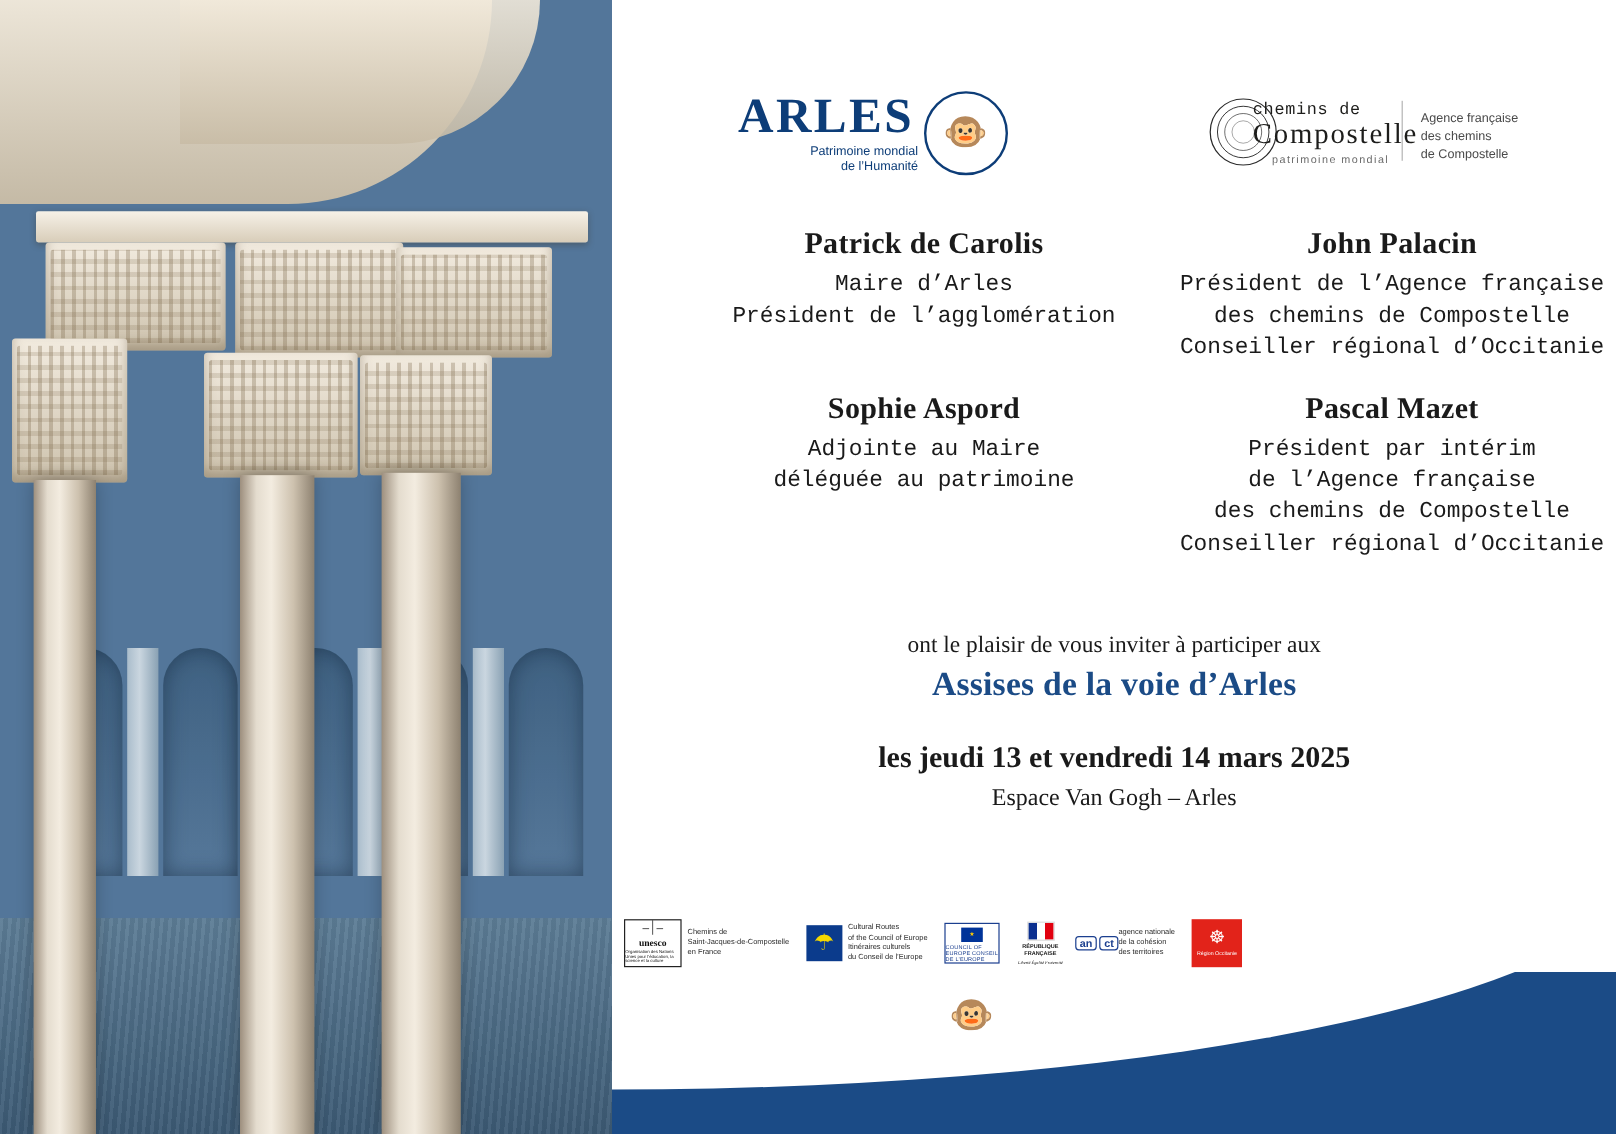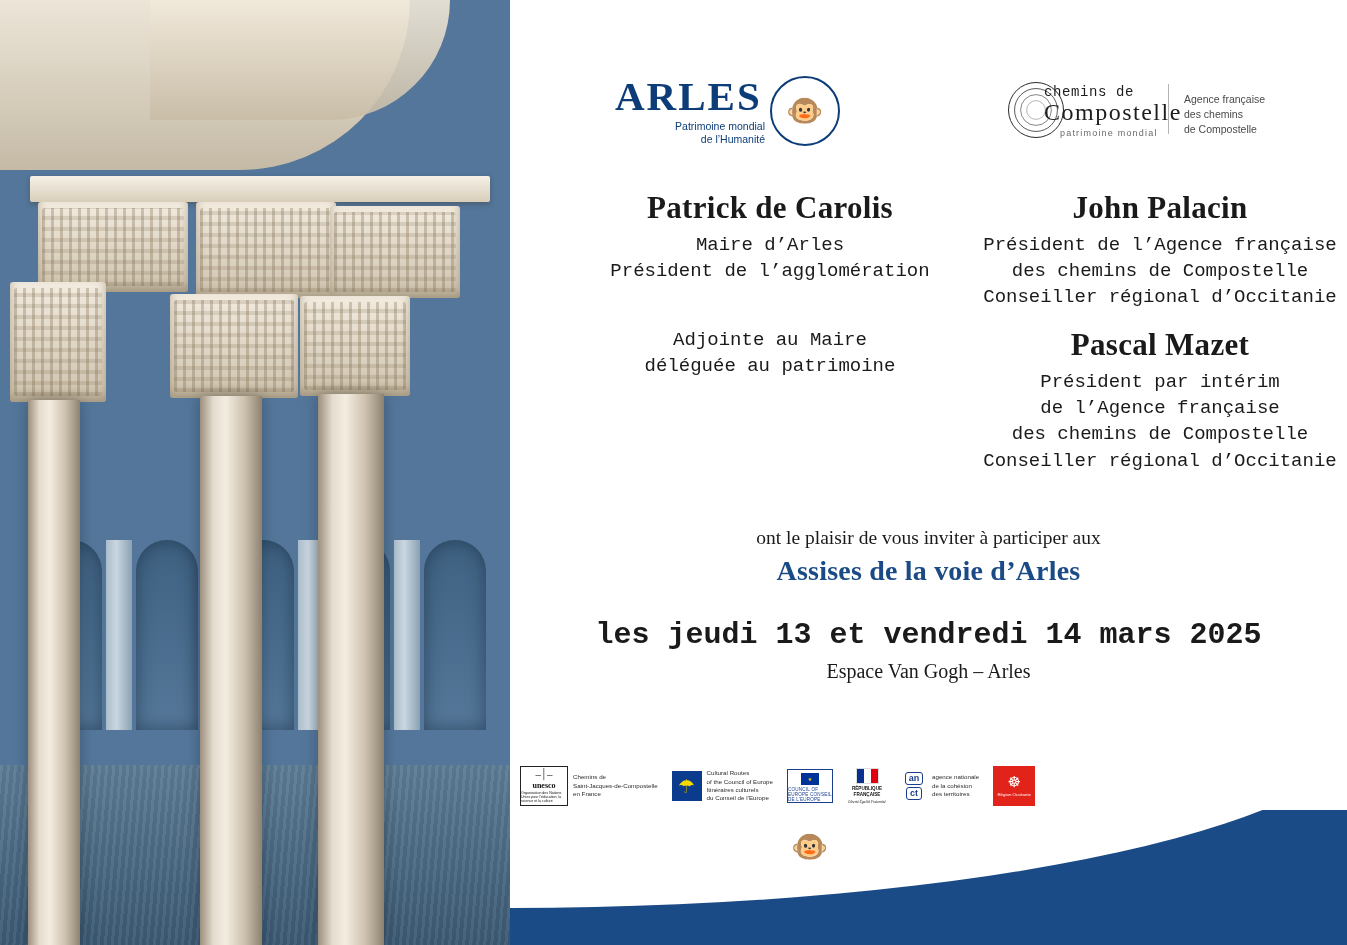--- a/index.html
+++ b/index.html
@@ -244,21 +244,21 @@
 
   
   .sign {
     position: absolute;
     text-align: center;
     color: #1a1a1a;
   }
   .sign .name {
     font-family: "Liberation Serif", serif;
     font-weight: bold;
-    font-size: 31px;
+    font-size: 25px;
     letter-spacing: .3px;
     margin-bottom: 6px;
   }
   .sign .line {
     font-family: Liberation Mono, monospace;
     font-size: 19px;
     line-height: 1.38;
   }
 
   #sign-carolis { left: 60px;  top: 190px; width: 400px; }
@@ -289,23 +289,23 @@
     letter-spacing: .2px;
   }
   .when {
     position: absolute;
     left: 0;
     top: 618px;
     width: 837px;
     text-align: center;
   }
   .when .date {
-    font-family: Liberation Mono, monospace;
+    font-family: Liberation Serif, serif;
     font-weight: bold;
-    font-size: 30px;
+    font-size: 25px;
     color: #1a1a1a;
   }
   .when .place {
     font-family: "Liberation Serif", serif;
     font-size: 20px;
     color: #1a1a1a;
     margin-top: 8px;
   }
 
   
@@ -393,21 +393,21 @@
   .rf-box .rf-t {
     font-family: "Liberation Sans", sans-serif;
     font-weight: bold; font-size: 4.6px; color: #111; text-align: center; line-height: 1.25;
   }
   .rf-box .rf-m {
     font-family: "Liberation Serif", serif;
     font-size: 3.6px; color: #111; text-align: center; line-height: 1.2; font-style: italic;
   }
   .anct-box {
     width: 26px; height: 32px;
-    display: flex; flex-direction: column; gap: 2px;
+    display: flex; gap: 2px;
     align-items: center; justify-content: center;
   }
   .anct-box .an, .anct-box .ct {
     font-family: "Liberation Sans", sans-serif;
     font-weight: bold; font-size: 9px; color: #1b3f8f;
     border: 1px solid #1b3f8f; border-radius: 3px;
     padding: 0 3px; line-height: 1.2;
   }
   .occ-box {
     width: 42px; height: 40px;
@@ -535,20 +535,21 @@
     </div>
 
     <div class="sign" id="sign-palacin">
       <div class="name">John Palacin</div>
       <div class="line">Président de l’Agence française</div>
       <div class="line">des chemins de Compostelle</div>
       <div class="line">Conseiller régional d’Occitanie</div>
     </div>
 
     <div class="sign" id="sign-aspord">
+      <div class="name">Sophie Aspord</div>
       <div class="line">Adjointe au Maire</div>
       <div class="line">déléguée au patrimoine</div>
     </div>
 
     <div class="sign" id="sign-mazet">
       <div class="name">Pascal Mazet</div>
       <div class="line">Président par intérim</div>
       <div class="line">de l’Agence française</div>
       <div class="line">des chemins de Compostelle</div>
       <div class="line">Conseiller régional d’Occitanie</div>

